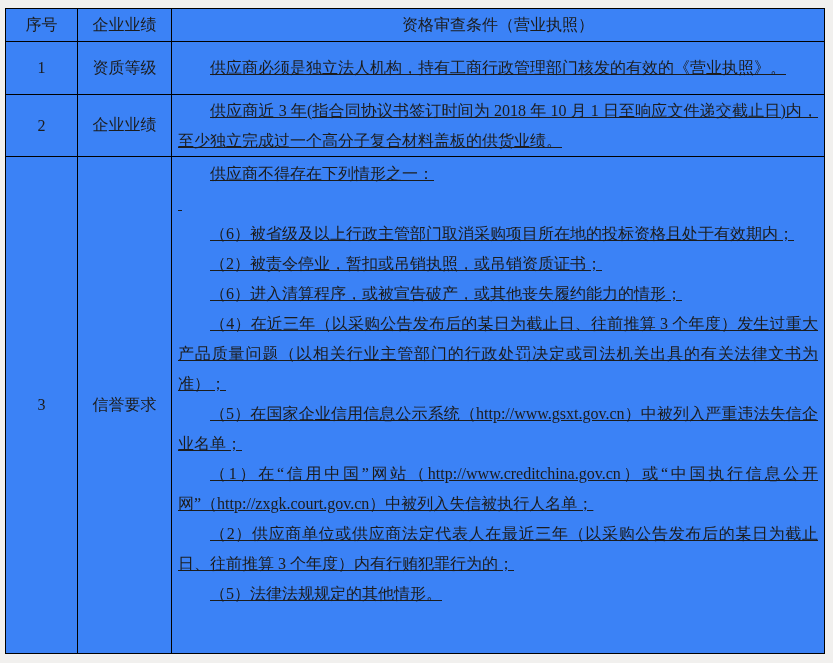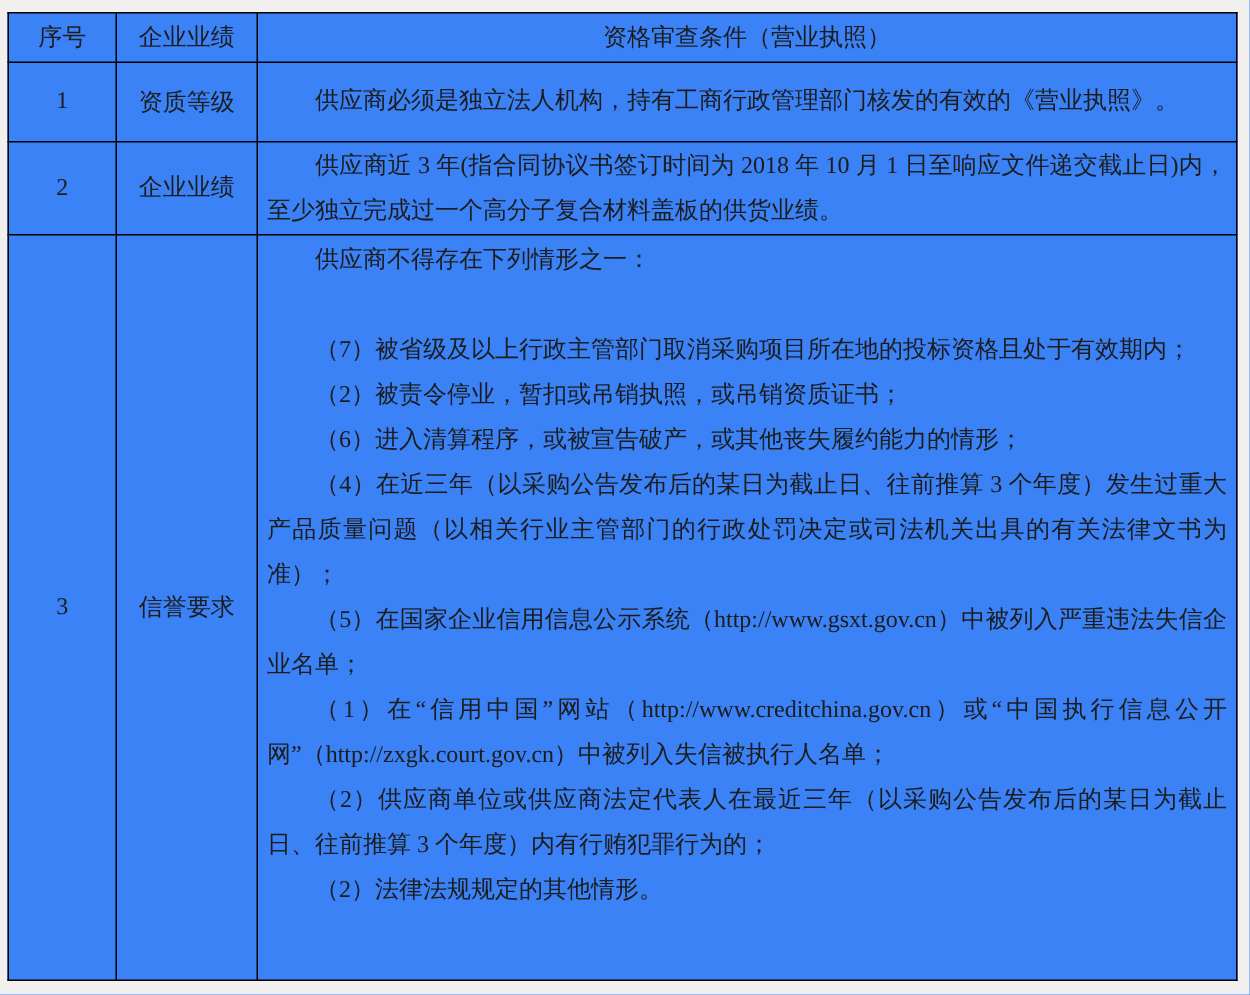--- a/index.html
+++ b/index.html
@@ -36,20 +36,21 @@
   tr.row-3  { height: auto; }
   th { text-align: center; vertical-align: middle; }
   td.c-no, td.c-name { text-align: center; vertical-align: middle; }
   td.c-content { vertical-align: middle; }
   tr.row-3 td.c-content { vertical-align: top; padding-top: 2px; }
   .para {
     margin: 0;
     line-height: 30px;
     text-indent: 2em;
     text-align: justify;
+    text-decoration: underline;
   }
   .para.blank { text-indent: 0; }
 </style>
 </head>
 <body>
 
 <div class="page">
   <table class="qual">
     <colgroup>
       <col class="c1">
@@ -77,25 +78,25 @@
         <td class="c-content">
             <p class="para">供应商近 3 年(指合同协议书签订时间为 2018 年 10 月 1 日至响应文件递交截止日)内，至少独立完成过一个高分子复合材料盖板的供货业绩。</p>
           </td>
       </tr>
       <tr class="row-3">
         <td class="c-no">3</td>
         <td class="c-name">信誉要求</td>
         <td class="c-content">
             <p class="para">供应商不得存在下列情形之一：</p>
             <p class="para blank">&nbsp;</p>
-            <p class="para">（7）被省级及以上行政主管部门取消采购项目所在地的投标资格且处于有效期内；</p>
+            <p class="para">（6）被省级及以上行政主管部门取消采购项目所在地的投标资格且处于有效期内；</p>
             <p class="para">（2）被责令停业，暂扣或吊销执照，或吊销资质证书；</p>
             <p class="para">（6）进入清算程序，或被宣告破产，或其他丧失履约能力的情形；</p>
             <p class="para">（4）在近三年（以采购公告发布后的某日为截止日、往前推算 3 个年度）发生过重大产品质量问题（以相关行业主管部门的行政处罚决定或司法机关出具的有关法律文书为准）；</p>
             <p class="para">（5）在国家企业信用信息公示系统（http://www.gsxt.gov.cn）中被列入严重违法失信企业名单；</p>
             <p class="para">（1）在“信用中国”网站（http://www.creditchina.gov.cn）或“中国执行信息公开网”（http://zxgk.court.gov.cn）中被列入失信被执行人名单；</p>
             <p class="para">（2）供应商单位或供应商法定代表人在最近三年（以采购公告发布后的某日为截止日、往前推算 3 个年度）内有行贿犯罪行为的；</p>
-            <p class="para">（2）法律法规规定的其他情形。</p>
+            <p class="para">（5）法律法规规定的其他情形。</p>
           </td>
       </tr>
     </tbody>
   </table>
 </div>
 
 </body></html>

